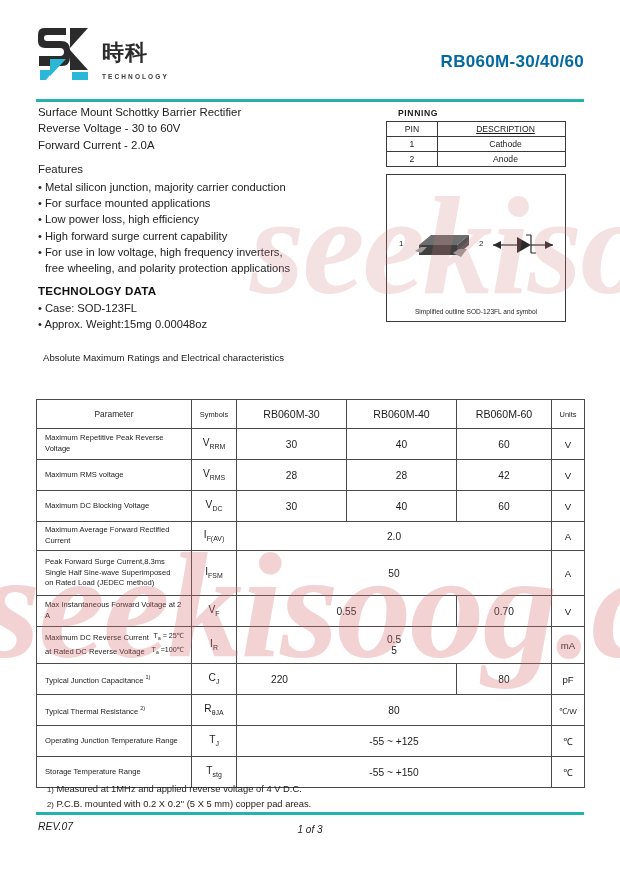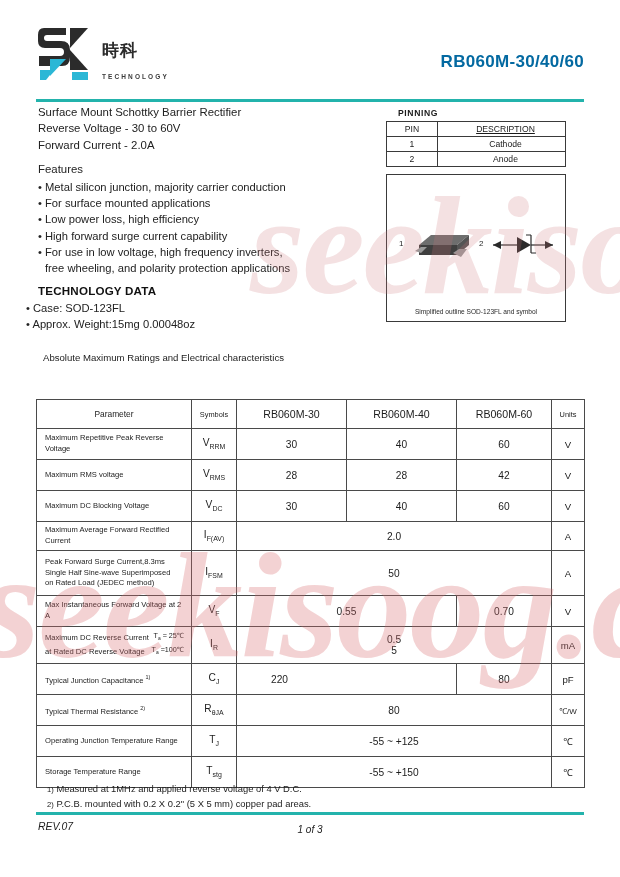--- a/index.html
+++ b/index.html
@@ -62,21 +62,21 @@
   .logo-wrap {
     position: absolute;
     left: 0;
     top: 0;
     display: flex;
     align-items: flex-start;
   }
   .logo-mark { width: 62px; height: 56px; display: block; }
   .logo-cn {
     font-family: "DejaVu Sans", sans-serif;
-    font-size: 17px;
+    font-size: 22px;
     font-weight: bold;
     color: #2b2b2b;
     margin-left: 4px;
     line-height: 1;
     padding-top: 16px;
     letter-spacing: 1px;
   }
   .logo-tech {
     position: absolute;
     left: 66px;
@@ -144,21 +144,21 @@
     position: absolute;
     left: 38px;
     top: 284px;
     font-size: 11.6px;
     font-weight: bold;
     color: #111;
     letter-spacing: 0.2px;
   }
   .mech {
     position: absolute;
-    left: 26px;
+    left: 38px;
     top: 300px;
     width: 330px;
     font-size: 11.2px;
     line-height: 16.3px;
     color: #222;
   }
   .mech-line { white-space: nowrap; }
   .abs-head {
     position: absolute;
     left: 43px;

